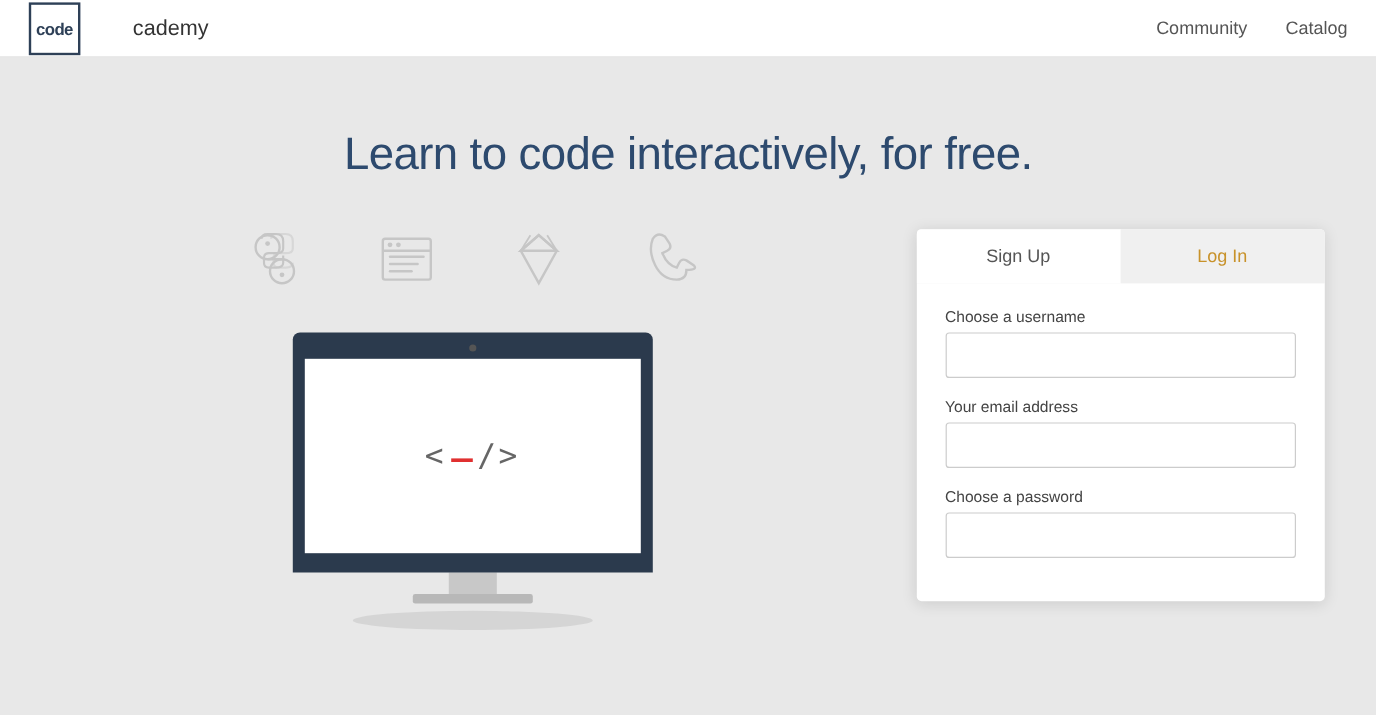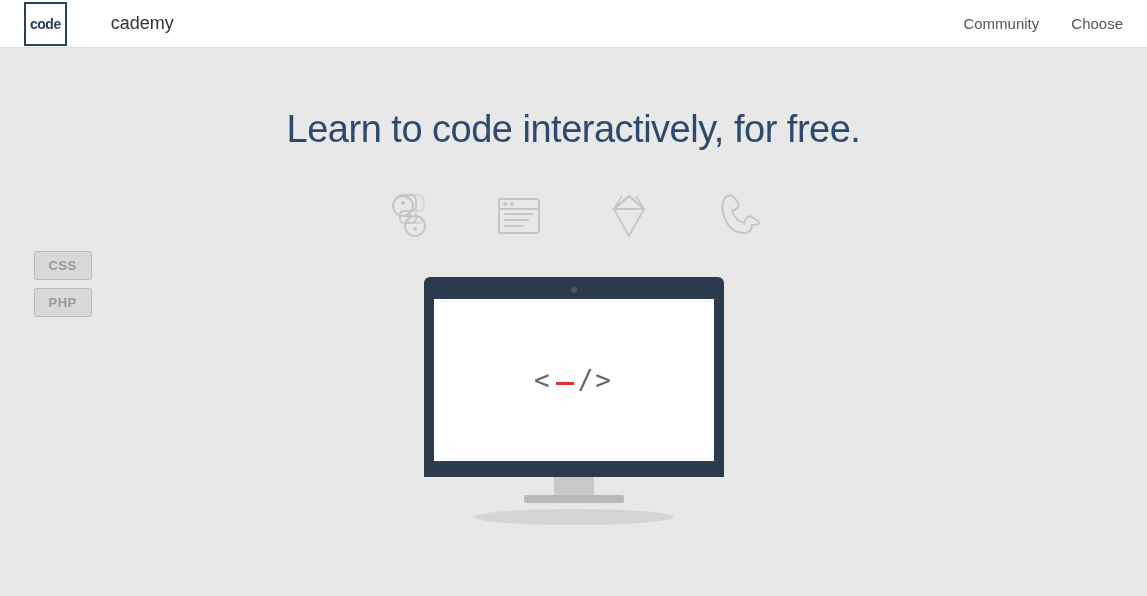--- a/index.html
+++ b/index.html
@@ -259,21 +259,21 @@
 </head>
 <body>
 
 <header class="header">
   <div class="logo">
     <span class="logo-box">code</span>
       <span class="logo-cademy">cademy</span>
   </div>
   <nav class="nav-links">
     <a class="nav-link">Community</a>
-    <a class="nav-link">Choose</a>
+    <a class="nav-link">Catalog</a>
   </nav>
 </header>
 
 <main class="main">
 
   <h1 class="hero-title">Learn to code interactively, for free.</h1>
 
   <div class="content-area">
 
     <div class="illustration">
@@ -307,37 +307,53 @@
           <line x1="10" y1="18" x2="18" y2="5" stroke="#888" stroke-width="1.5"></line>
           <line x1="40" y1="18" x2="32" y2="5" stroke="#888" stroke-width="1.5"></line>
         </svg>
 
         <svg width="50" height="50" viewBox="0 0 50 50" fill="none" xmlns="http://www.w3.org/2000/svg">
           <path d="M38,34 Q38,42 30,42 Q18,42 12,30 Q6,18 10,8 Q14,2 20,6 L24,12 Q26,16 22,18 L18,20 Q22,30 30,32 L32,28 Q34,24 38,26 L44,30 Q48,34 38,34 Z" stroke="#888" stroke-width="2" fill="none"></path>
         </svg>
       </div>
 
       <div class="side-panels">
-        <div class="panel-group">
-          <div class="panel">CSS</div>
-          <div class="panel">PHP</div>
-        </div>
       </div>
 
       <div class="computer-wrapper">
         <div class="monitor">
           <div class="screen">
             <span class="code-symbol">
               <span>&lt;</span>
               <span class="code-underscore"></span>
               <span>/&gt;</span>
             </span>
           </div>
         </div>
         <div class="monitor-neck"></div>
         <div class="monitor-base"></div>
         <div class="monitor-shadow"></div>
       </div>
     </div>
 
+    <div class="form-panel">
+      <div class="form-tabs">
+        <button class="form-tab active">Sign Up</button>
+        <button class="form-tab inactive">Log In</button>
+      </div>
+      <div class="form-body">
+        <div class="form-group">
+          <label class="form-label">Choose a username</label>
+          <input class="form-input" type="text" style="">
+        </div>
+        <div class="form-group">
+          <label class="form-label">Your email address</label>
+          <input class="form-input" type="email" style="">
+        </div>
+        <div class="form-group">
+          <label class="form-label">Choose a password</label>
+          <input class="form-input" type="password" style="">
+        </div>
+      </div>
+    </div>
 
   </div>
 </main>
 
 </body></html>

